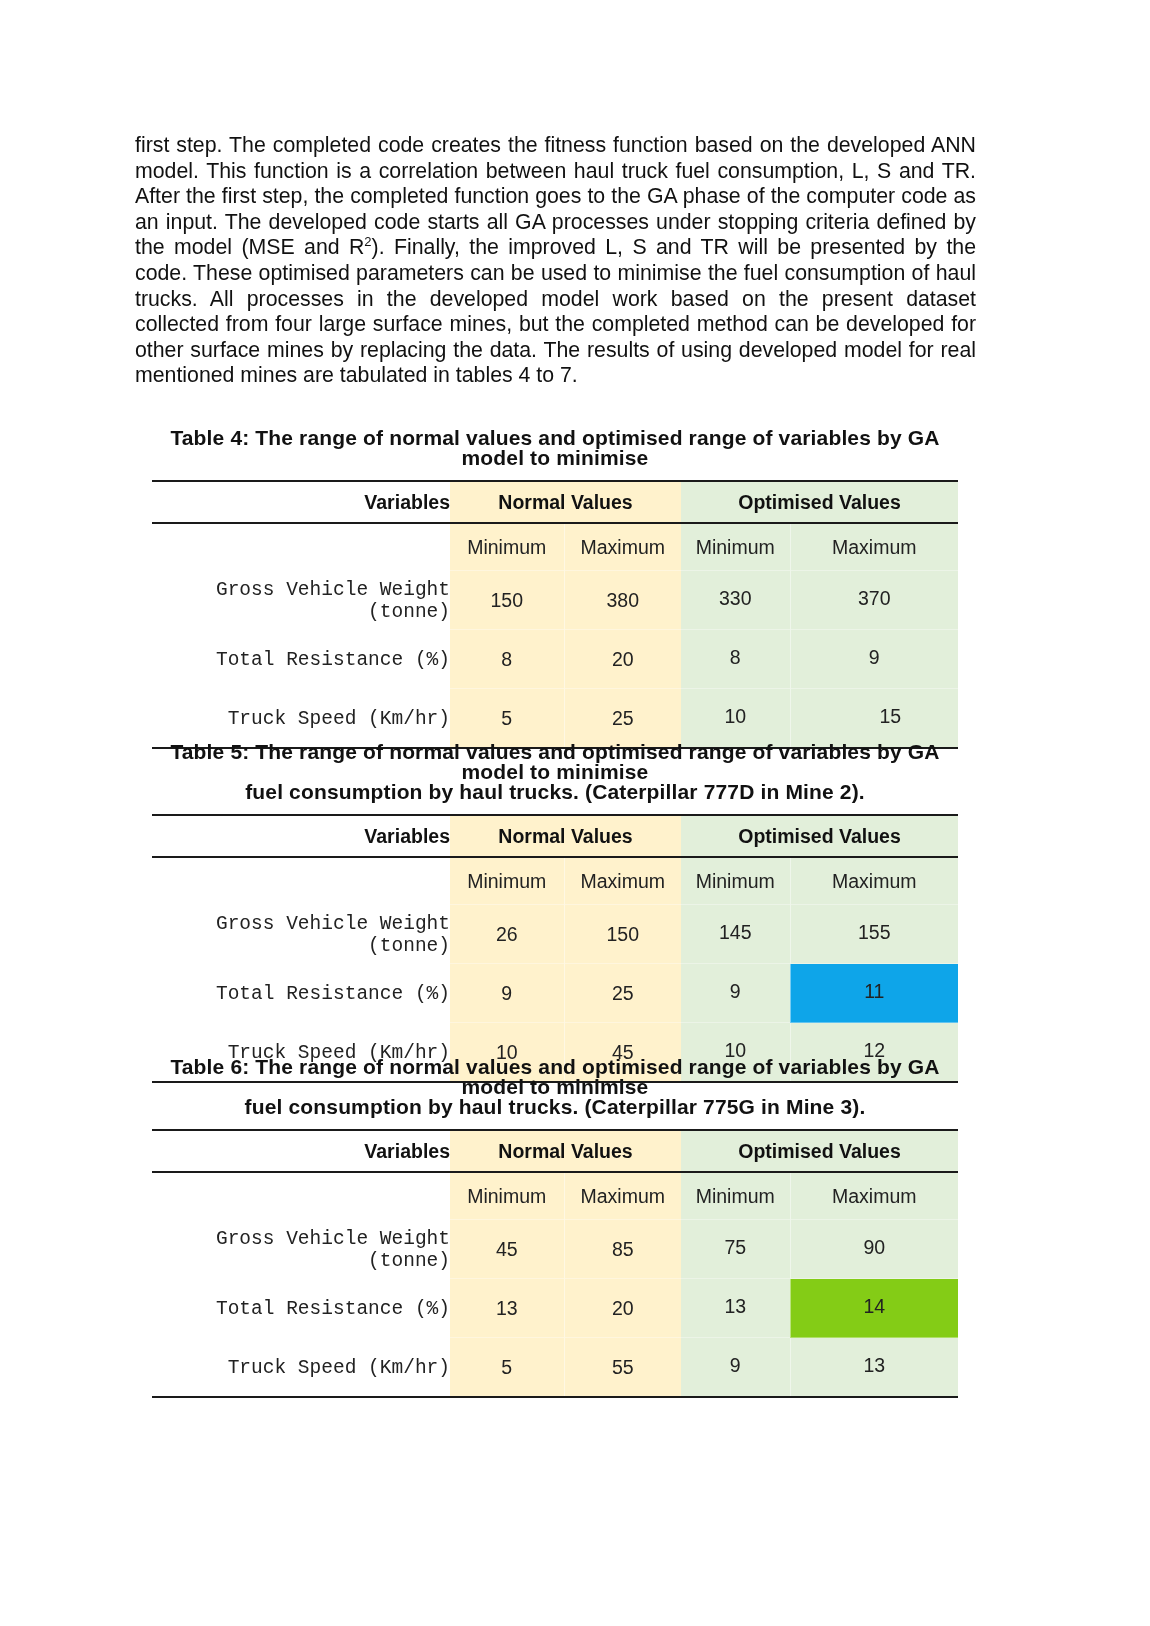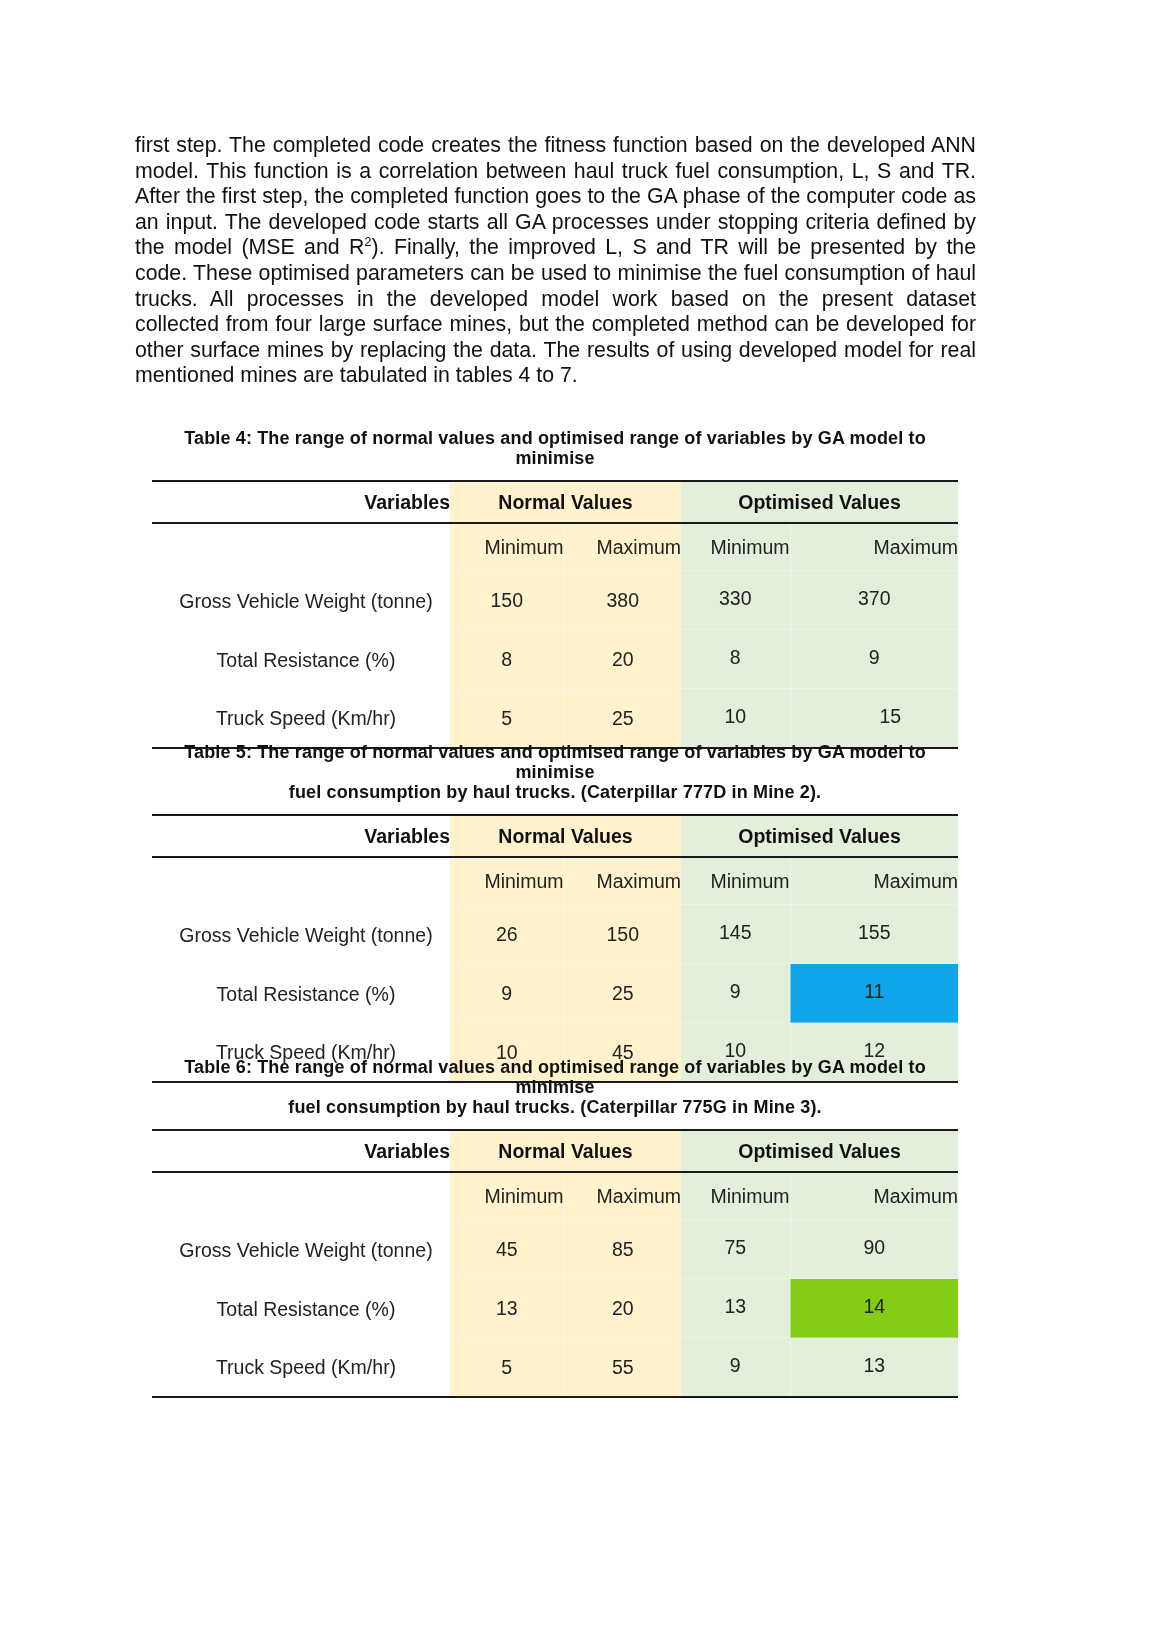--- a/index.html
+++ b/index.html
@@ -40,21 +40,21 @@
   .table-block {
     position: absolute;
     left: 152px;
     width: 806px;
   }
   .caption {
     width: 806px;
     margin-left: 0;
     text-align: center;
     font-weight: bold;
-    font-size: 18px;
+    font-size: 21px;
     line-height: 20px;
     color: #111111;
     letter-spacing: 0.15px;
   }
   .caption span { display: block; }
   table.data-table {
     border-collapse: collapse;
     width: 806px;
     table-layout: fixed;
     margin-top: 12px;
@@ -79,32 +79,33 @@
     color: #111111;
     border-bottom: 2.5px solid #1a1a1a;
     text-align: center;
   }
   .data-table tr.head-row th.var-head {
     text-align: right;
     padding-left: 16px;
   }
   .data-table tr.sub-row td {
     height: 46px;
-    text-align: right;
+    text-align: center;
     vertical-align: middle;
   }
   .data-table tr.value-row td {
     height: 54px;
     text-align: center;
     vertical-align: middle;
   }
   .data-table tr.value-row td.var-cell {
-    text-align: center;
+    text-align: right;
     padding-left: 10px;
     padding-top: 2px;
+    font-family: Liberation Mono, monospace;
   }
   .data-table tr.value-row td.opt {
     padding-bottom: 4px;
   }
   .bg-normal { background: #fff2cc; margin-top: 40px; }
   .bg-opt { background: #e2efda; }
   .data-table td.bg-normal,
   .data-table td.bg-opt {
     border-top: 1px solid rgba(255,255,255,0.35);
   }

